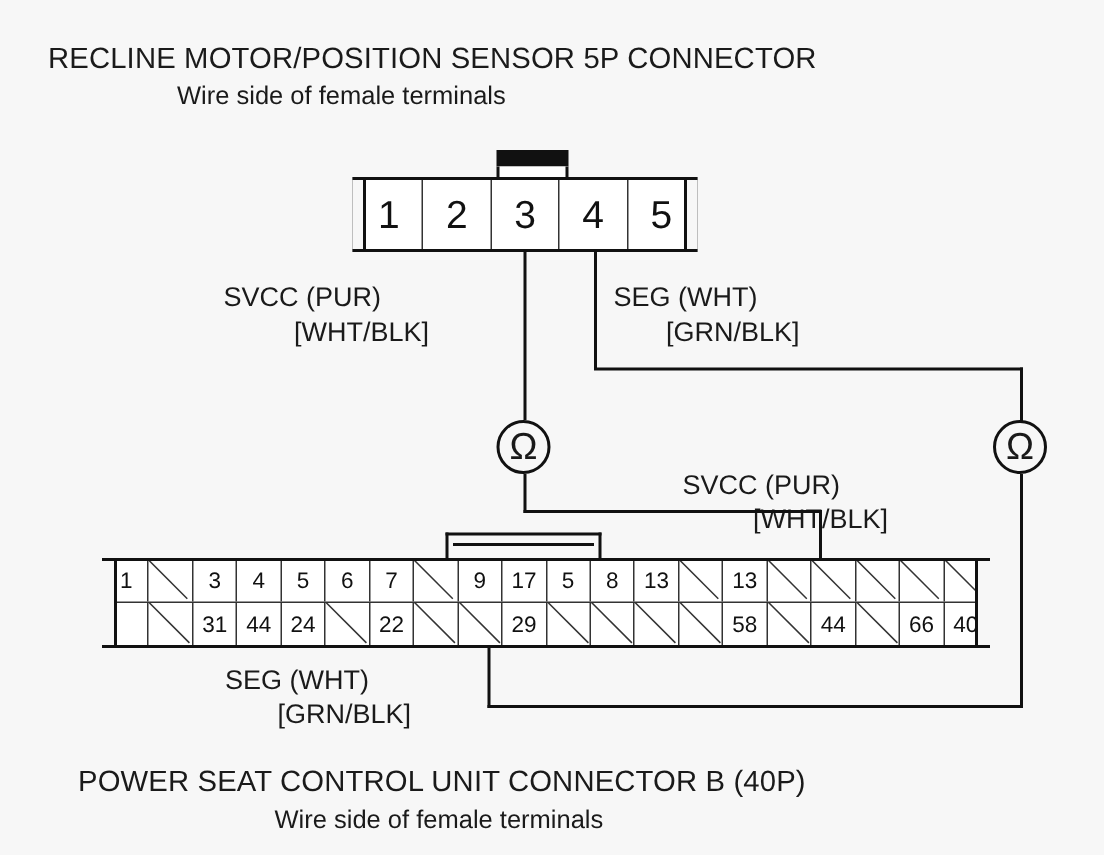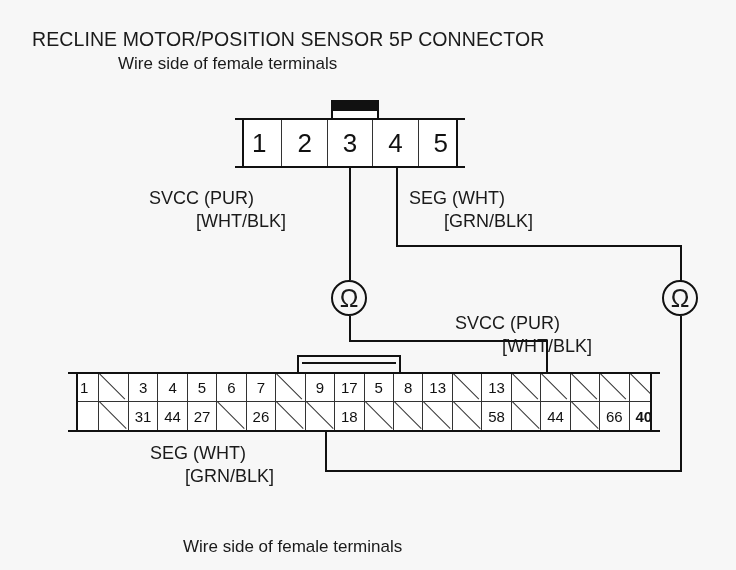--- a/index.html
+++ b/index.html
@@ -36,21 +36,21 @@
          border-left:2.5px solid #111;border-right:2.5px solid #111;box-sizing:border-box;}
 
   
   #c40{position:absolute;left:68px;top:372px;width:592px;height:60px;
        border:2.5px solid #111;background:#fff;box-sizing:border-box;}
   #c40 .row{display:flex;height:50%;box-sizing:border-box;}
   #c40 .row.top{border-bottom:1.6px solid #333;}
   #c40 .cl{flex:1 1 0;border-right:1.4px solid #333;position:relative;
            display:flex;align-items:center;justify-content:center;
            font-size:15px;color:#111;box-sizing:border-box;overflow:hidden;}
-  #c40 .cl:last-child{border-right:none;font-weight:bold;}
+  #c40 .cl:last-child{border-right:none;}
   #c40 .cl.diag::after{
       content:"";position:absolute;left:-1px;top:-1px;width:142%;height:142%;
       border-left:1.4px solid #333;
       transform-origin:0 0;transform:rotate(-45deg) translateY(-0.5px);
   }
   .notch40{position:absolute;width:10px;height:60px;background:#f7f7f7;
            border-top:2.5px solid #111;border-bottom:2.5px solid #111;box-sizing:border-box;}
   #n40L{left:68px;top:372px;border-right:2.5px solid #111;}
   #n40R{left:650px;top:372px;border-left:2.5px solid #111;}
   #tab40{position:absolute;left:297px;top:355px;width:104px;height:18px;box-sizing:border-box;
@@ -141,39 +141,40 @@
         <div class="cl diag"></div>
         <div class="cl diag"></div>
         <div class="cl diag"></div>
         <div class="cl diag"></div>
       </div>
     <div class="row bot" id="row40bot">
         <div class="cl"></div>
         <div class="cl diag"></div>
         <div class="cl">31</div>
         <div class="cl">44</div>
-        <div class="cl">27</div>
+        <div class="cl">24</div>
         <div class="cl diag"></div>
-        <div class="cl">26</div>
+        <div class="cl">22</div>
         <div class="cl diag"></div>
         <div class="cl diag"></div>
-        <div class="cl">18</div>
+        <div class="cl">29</div>
         <div class="cl diag"></div>
         <div class="cl diag"></div>
         <div class="cl diag"></div>
         <div class="cl diag"></div>
         <div class="cl">58</div>
         <div class="cl diag"></div>
         <div class="cl">44</div>
         <div class="cl diag"></div>
         <div class="cl">66</div>
         <div class="cl">40</div>
       </div>
   </div>
   <div class="notch40" id="n40L"></div>
   <div class="notch40" id="n40R"></div>
 
   <div class="txt lbl" style="left:150px;top:443px;">SEG (WHT)</div>
   <div class="txt lbl" style="left:185px;top:466px;">[GRN/BLK]</div>
 
+  <div class="txt h-main" style="left:52px;top:511px;">POWER SEAT CONTROL UNIT CONNECTOR B (40P)</div>
   <div class="txt h-sub" style="left:183px;top:537px;">Wire side of female terminals</div>
 
 </div>
 
 </body></html>

